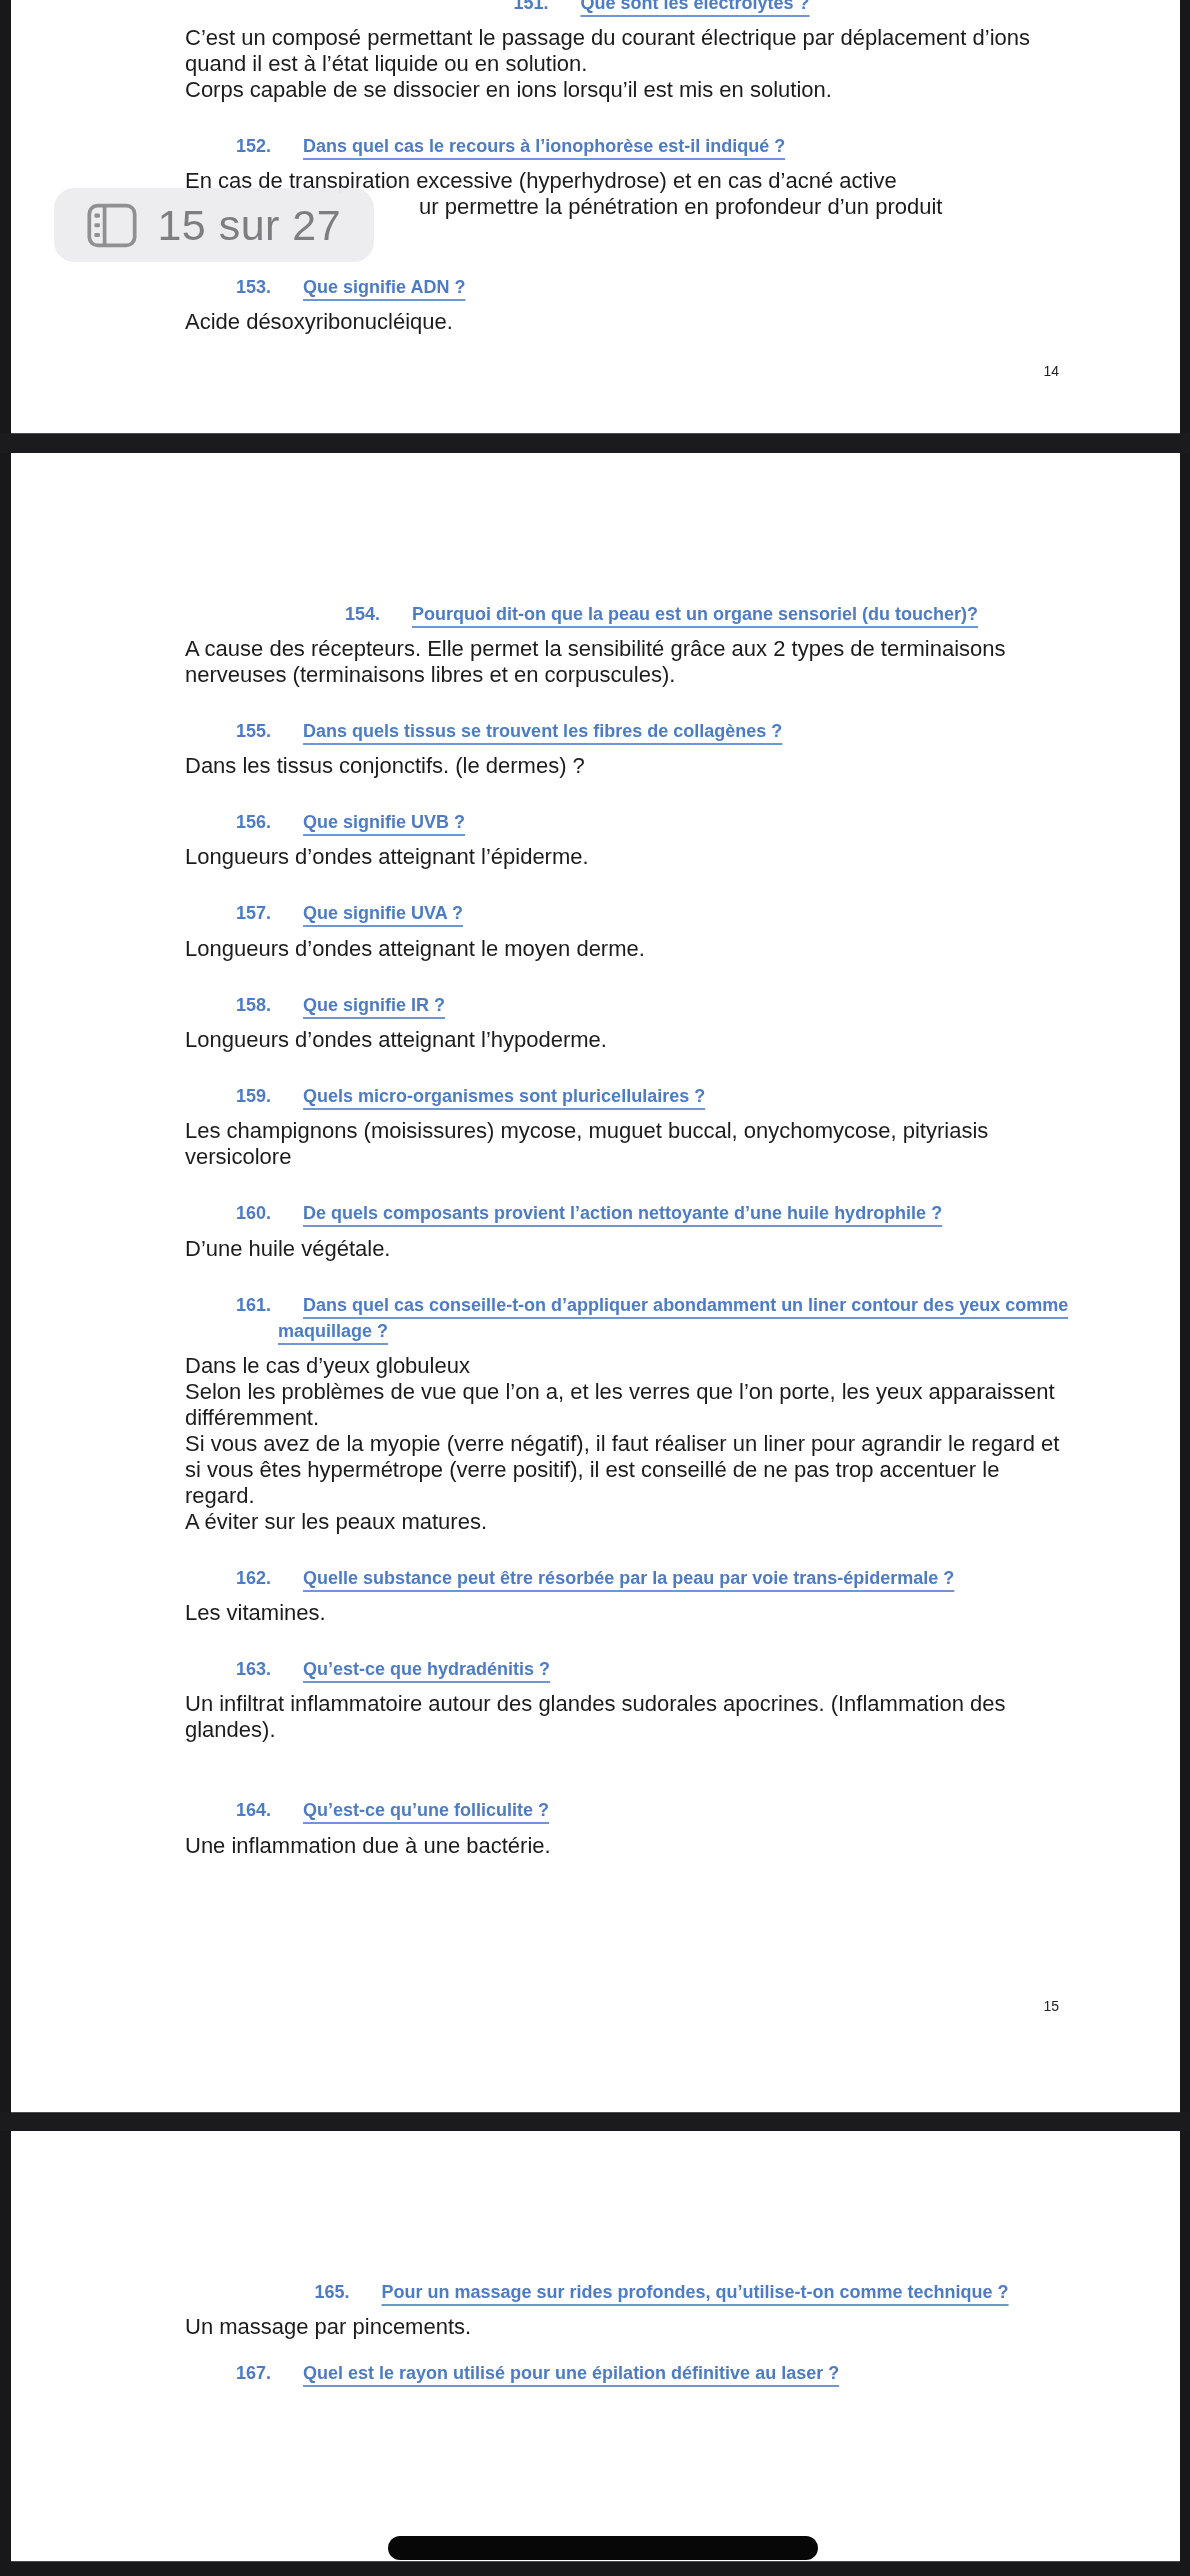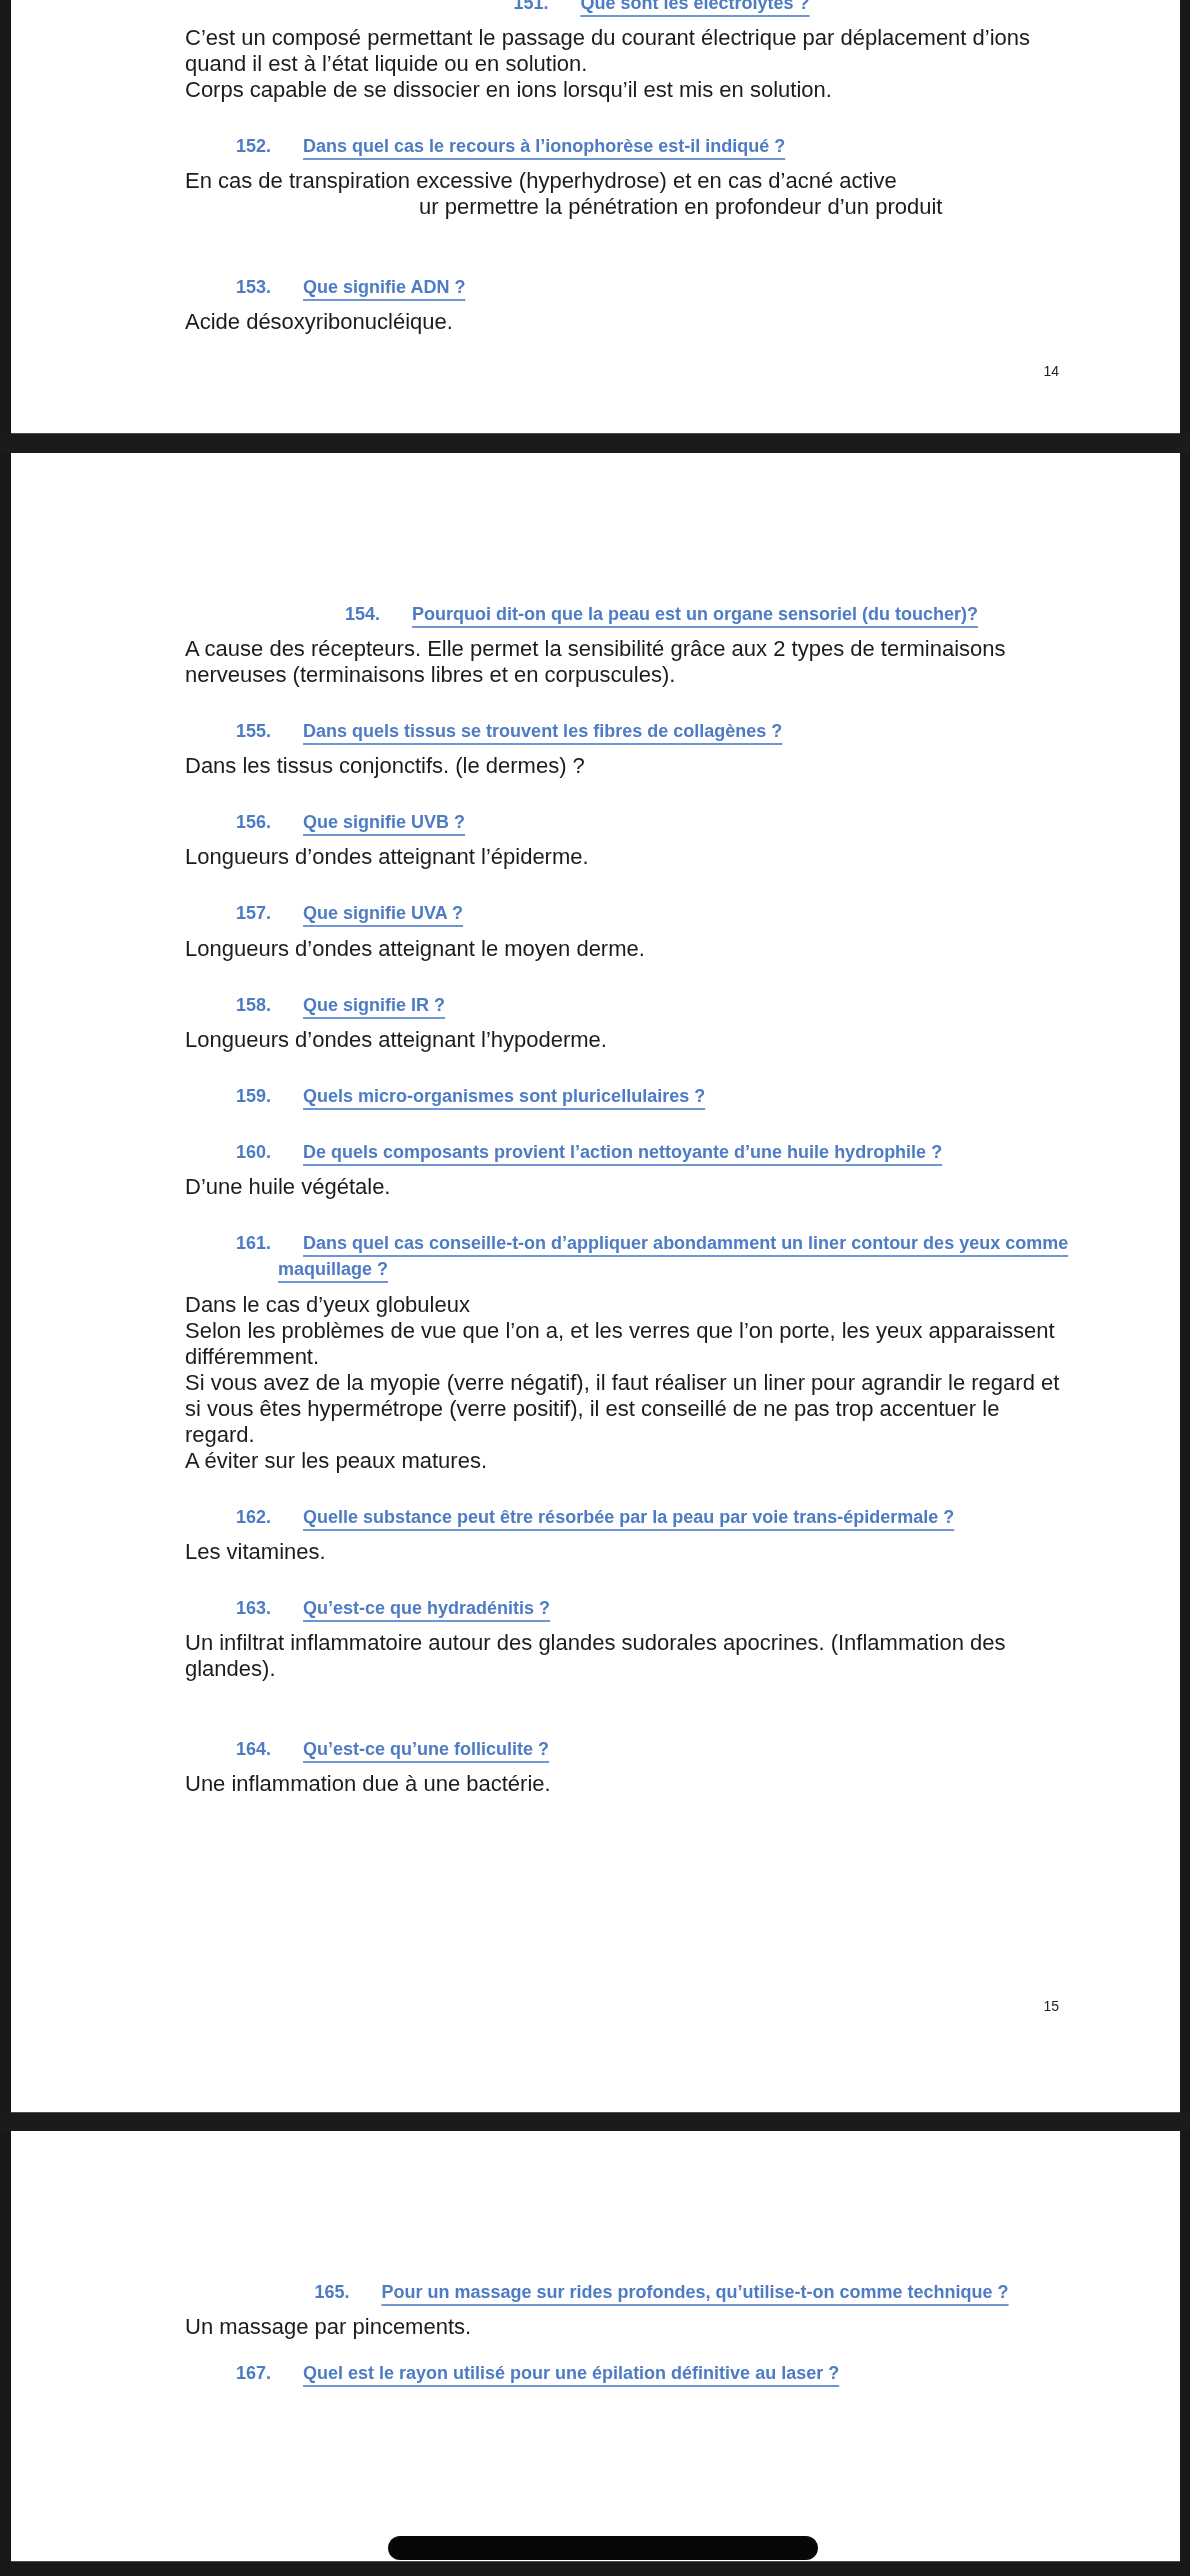--- a/index.html
+++ b/index.html
@@ -101,20 +101,23 @@
           </div>
         </div>
         <div class="qa-block">
           <div class="q-head"><span class="q-num">158.</span><span class="q-spacer"></span><span class="q-title">Que signifie IR ?</span></div>
           <div class="answer">
             <div class="line">Longueurs d’ondes atteignant l’hypoderme.</div>
           </div>
         </div>
         <div class="qa-block">
           <div class="q-head"><span class="q-num">159.</span><span class="q-spacer"></span><span class="q-title">Quels micro-organismes sont pluricellulaires ?</span></div>
+          <div class="answer">
+            <div class="line">Les champignons (moisissures) mycose, muguet buccal, onychomycose, pityriasis versicolore</div>
+          </div>
         </div>
         <div class="qa-block">
           <div class="q-head"><span class="q-num">160.</span><span class="q-spacer"></span><span class="q-title">De quels composants provient l’action nettoyante d’une huile hydrophile ?</span></div>
           <div class="answer">
             <div class="line">D’une huile végétale.</div>
           </div>
         </div>
         <div class="qa-block">
           <div class="q-head"><span class="q-num">161.</span><span class="q-spacer"></span><span class="q-title">Dans quel cas conseille-t-on d’appliquer abondamment un liner contour des yeux comme maquillage ?</span></div>
           <div class="answer">
@@ -155,17 +158,27 @@
           <div class="answer">
             <div class="line">Un massage par pincements.</div>
           </div>
         </div>
         <div class="qa-block">
           <div class="q-head tight"><span class="q-num">167.</span><span class="q-spacer"></span><span class="q-title">Quel est le rayon utilisé pour une épilation définitive au laser ?</span></div>
         </div>
       </div>
   </div>
 
+  <div class="pill">
+    <svg class="pill-icon" viewBox="0 0 54 48" fill="none" xmlns="http://www.w3.org/2000/svg">
+      <rect x="2.5" y="2.5" width="49" height="43" rx="9" stroke="#8f8f94" stroke-width="4"></rect>
+      <line x1="19" y1="3" x2="19" y2="45" stroke="#8f8f94" stroke-width="4"></line>
+      <rect x="8" y="11" width="6" height="4.5" rx="1.5" fill="#8f8f94"></rect>
+      <rect x="8" y="21.5" width="6" height="4.5" rx="1.5" fill="#8f8f94"></rect>
+      <rect x="8" y="32" width="6" height="4.5" rx="1.5" fill="#8f8f94"></rect>
+    </svg>
+    <span class="pill-label">15 sur 27</span>
+  </div>
 
   <div class="redaction"></div>
 
 </div>
 
 
 </body></html>

